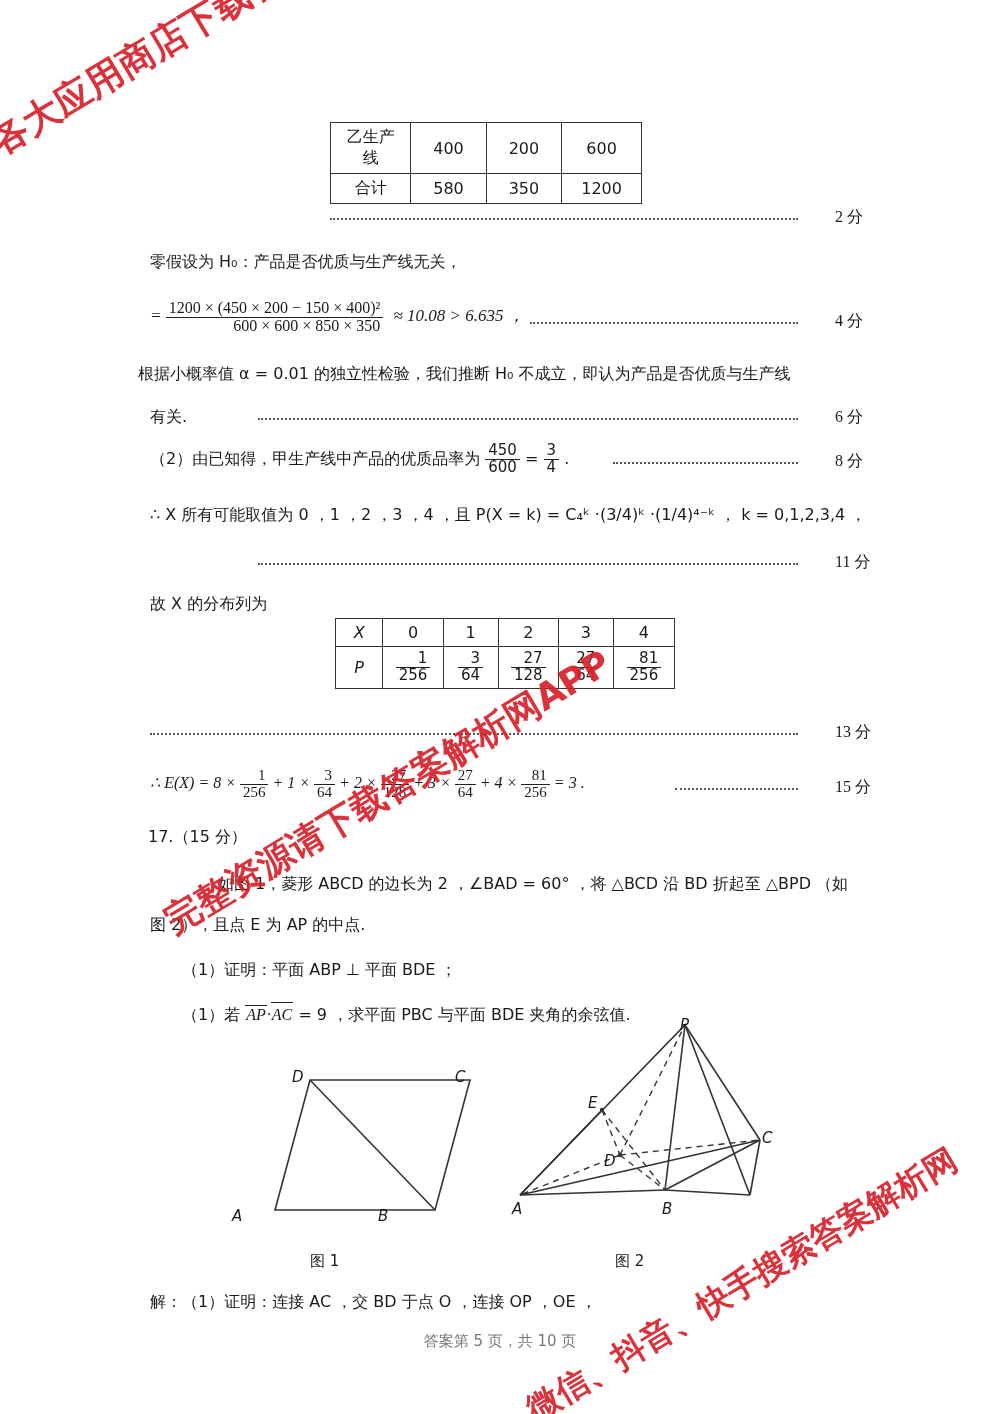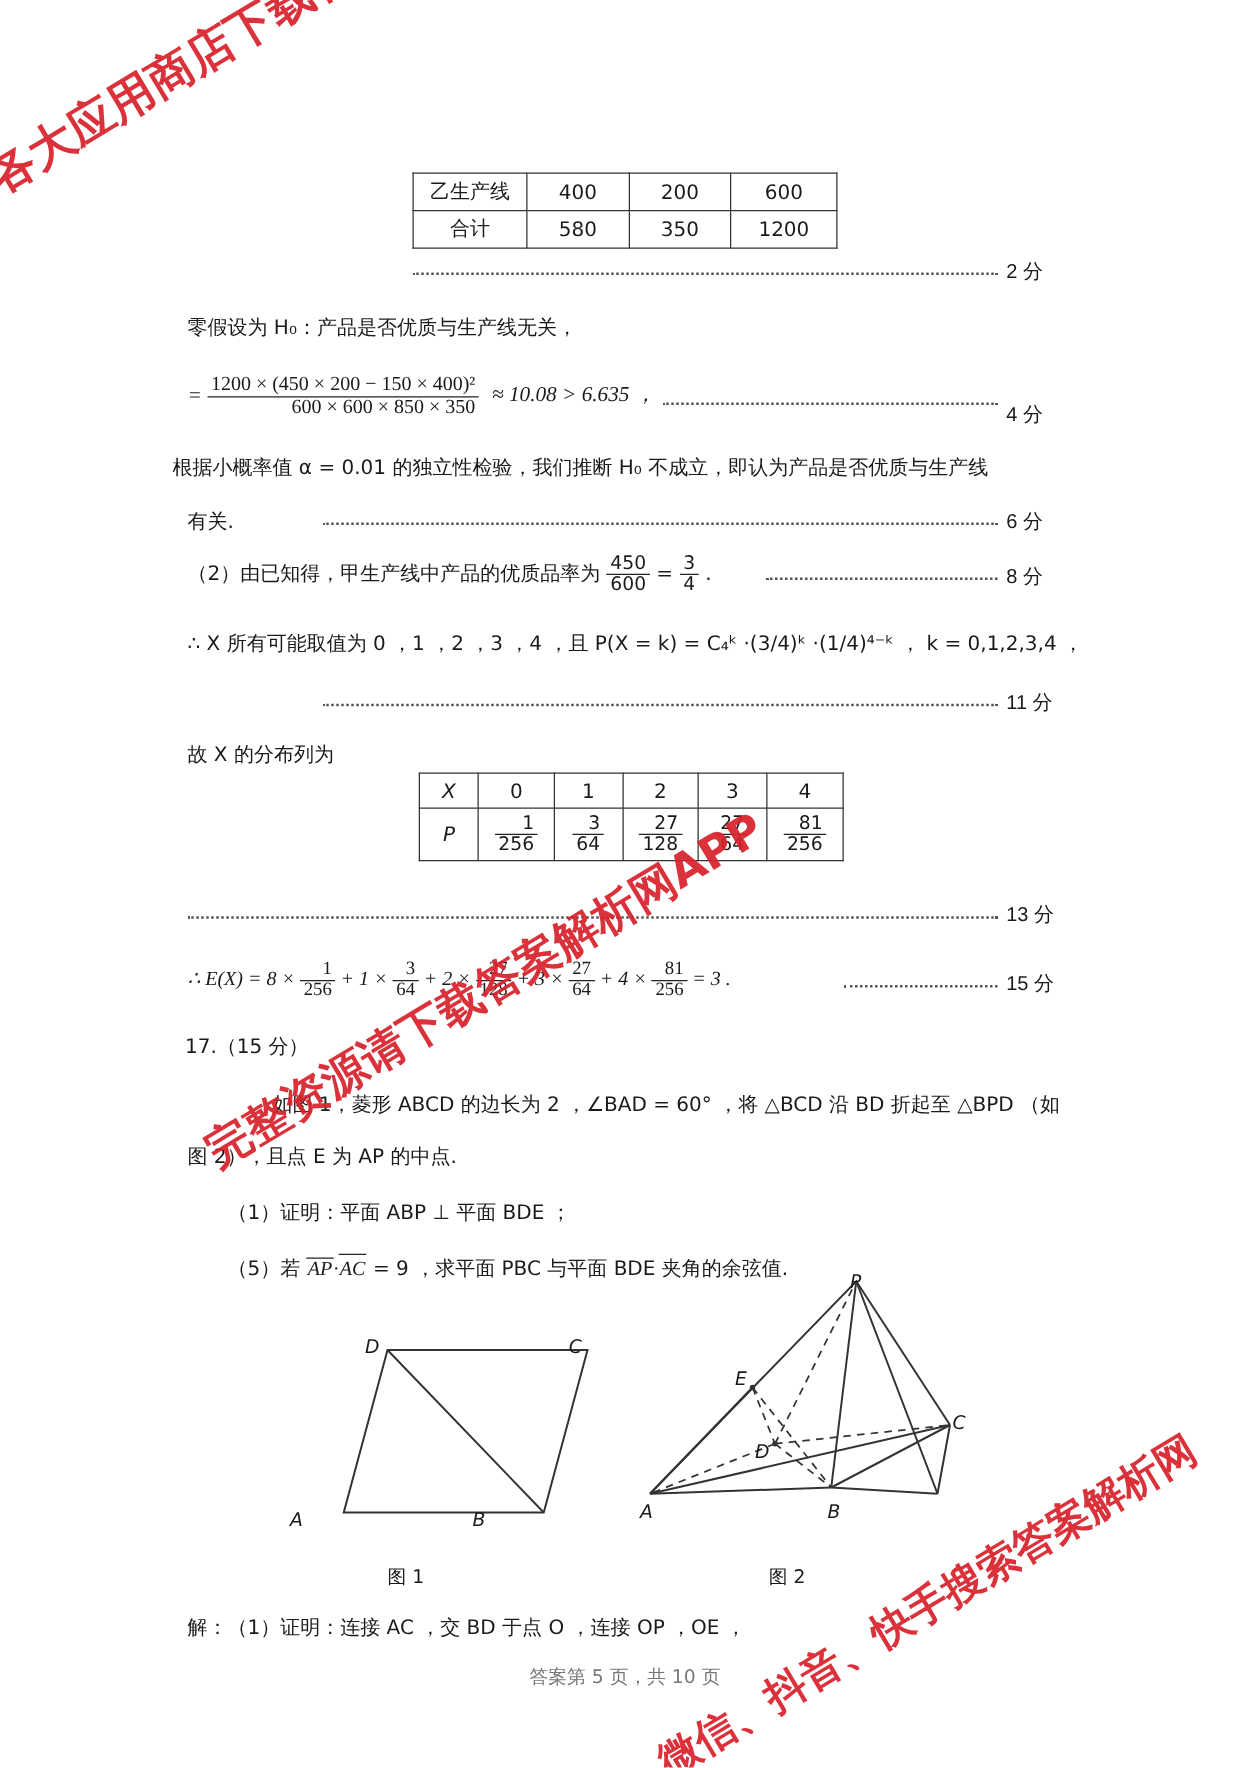--- a/index.html
+++ b/index.html
@@ -17,21 +17,21 @@
   .txt { position:absolute; font-size:16.5px; line-height:1.5; white-space:nowrap; font-style:italic; }
   .cn  { font-style:normal; font-family:"DejaVu Sans", sans-serif; font-size:16px; }
   .mi  { font-style:italic; font-family:"Liberation Serif", serif; }
 
   
   .leader {
     position:absolute;
     border-bottom:2px dotted #555;
     height:0;
   }
-  .score { position:absolute; font-family:Liberation Sans, sans-serif; font-size:16px; font-style:normal; }
+  .score { position:absolute; font-family:Liberation Serif, serif; font-size:16px; font-style:normal;margin-left:30px; }
 
   
   table.grid { position:absolute; border-collapse:collapse; }
   table.grid td {
     border:1px solid #333;
     text-align:center;
     font-family:"DejaVu Sans", sans-serif;
     font-size:16px;
     padding:4px 8px;
   }
@@ -61,21 +61,21 @@
   }
   .wm1 { left:-6px;  top:120px;  font-size:37px; transform:rotate(-31deg); transform-origin:left center; }
   .wm2 { left:168px; top:900px;  font-size:36px; transform:rotate(-31deg); transform-origin:left center; }
   .wm3 { left:530px; top:1390px; font-size:33px; transform:rotate(-31deg); transform-origin:left center; }
 </style>
 </head>
 <body>
 
 <div class="page">
 
-  <table class="grid" style="left:330px; top:138px; width:340px;">
+  <table class="grid" style="left:330px; top:122px; width:312px;">
     <tbody>
         <tr>
       <td style="width:100px;">乙生产线</td>
       <td style="width:80px;">400</td>
       <td style="width:80px;">200</td>
       <td style="width:80px;">600</td>
     </tr>
     <tr>
       <td>合计</td>
       <td>580</td>
@@ -92,21 +92,21 @@
 
   <div class="txt" style="left:150px; top:300px; font-size:17px;">
     <span class="mi">=</span>
     <span class="frac" style="font-size:16px;">
       <span class="num">1200 × (450 × 200 − 150 × 400)²</span>
       <span class="den">600 × 600 × 850 × 350</span>
     </span>
     <span class="mi" style="margin-left:6px;">≈ 10.08 &gt; 6.635 ，</span>
   </div>
   <div class="leader" style="left:530px; top:322px; width:268px;"></div>
-  <div class="score" style="left:805px; top:322px;">4 分</div>
+  <div class="score" style="left:805px; top:311px;">4 分</div>
 
   <div class="txt cn" style="left:138px; top:362px;">根据小概率值 α = 0.01 的独立性检验，我们推断 H₀ 不成立，即认为产品是否优质与生产线</div>
   <div class="txt cn" style="left:150px; top:405px;">有关.</div>
   <div class="leader" style="left:258px; top:418px; width:540px;"></div>
   <div class="score" style="left:805px; top:407px;">6 分</div>
 
   <div class="txt cn" style="left:150px; top:443px;">
     <span>（2）由已知得，甲生产线中产品的优质品率为</span>
     <span class="frac fs">
       <span class="num">450</span>
@@ -208,21 +208,21 @@
   </div>
   <div class="leader" style="left:675px; top:788px; width:123px;"></div>
   <div class="score" style="left:805px; top:777px;">15 分</div>
 
   <div class="txt cn" style="left:148px; top:825px;text-align:center;">17.（15 分）</div>
   <div class="txt cn" style="left:182px; top:872px;margin-left:36px;">如图 1，菱形 ABCD 的边长为 2 ，∠BAD = 60° ，将 △BCD 沿 BD 折起至 △BPD （如</div>
   <div class="txt cn" style="left:150px; top:913px;">图 2），且点 E 为 AP 的中点.</div>
   <div class="txt cn" style="left:182px; top:958px;">（1）证明：平面 ABP ⊥ 平面 BDE ；</div>
 
   <div class="txt cn" style="left:182px; top:1003px;">
-    <span>（5）若</span>
+    <span>（1）若</span>
     <span class="mi" style="border-top:1.3px solid #222; position:relative; padding:0 1px;">AP</span><span class="mi">·</span><span class="mi" style="border-top:1.3px solid #222; padding:3px 1px;">AC</span>
     <span>= 9 ，求平面 PBC 与平面 BDE 夹角的余弦值.</span>
   </div>
 
   <svg width="300" height="180" viewBox="0 0 300 180" style="left:220px; top:1070px;">
     <g fill="none" stroke="#333" stroke-width="1.6">
       <polygon points="90,10 250,10 215,140 55,140"></polygon>
       <line x1="90" y1="10" x2="215" y2="140"></line>
     </g>
   </svg>

